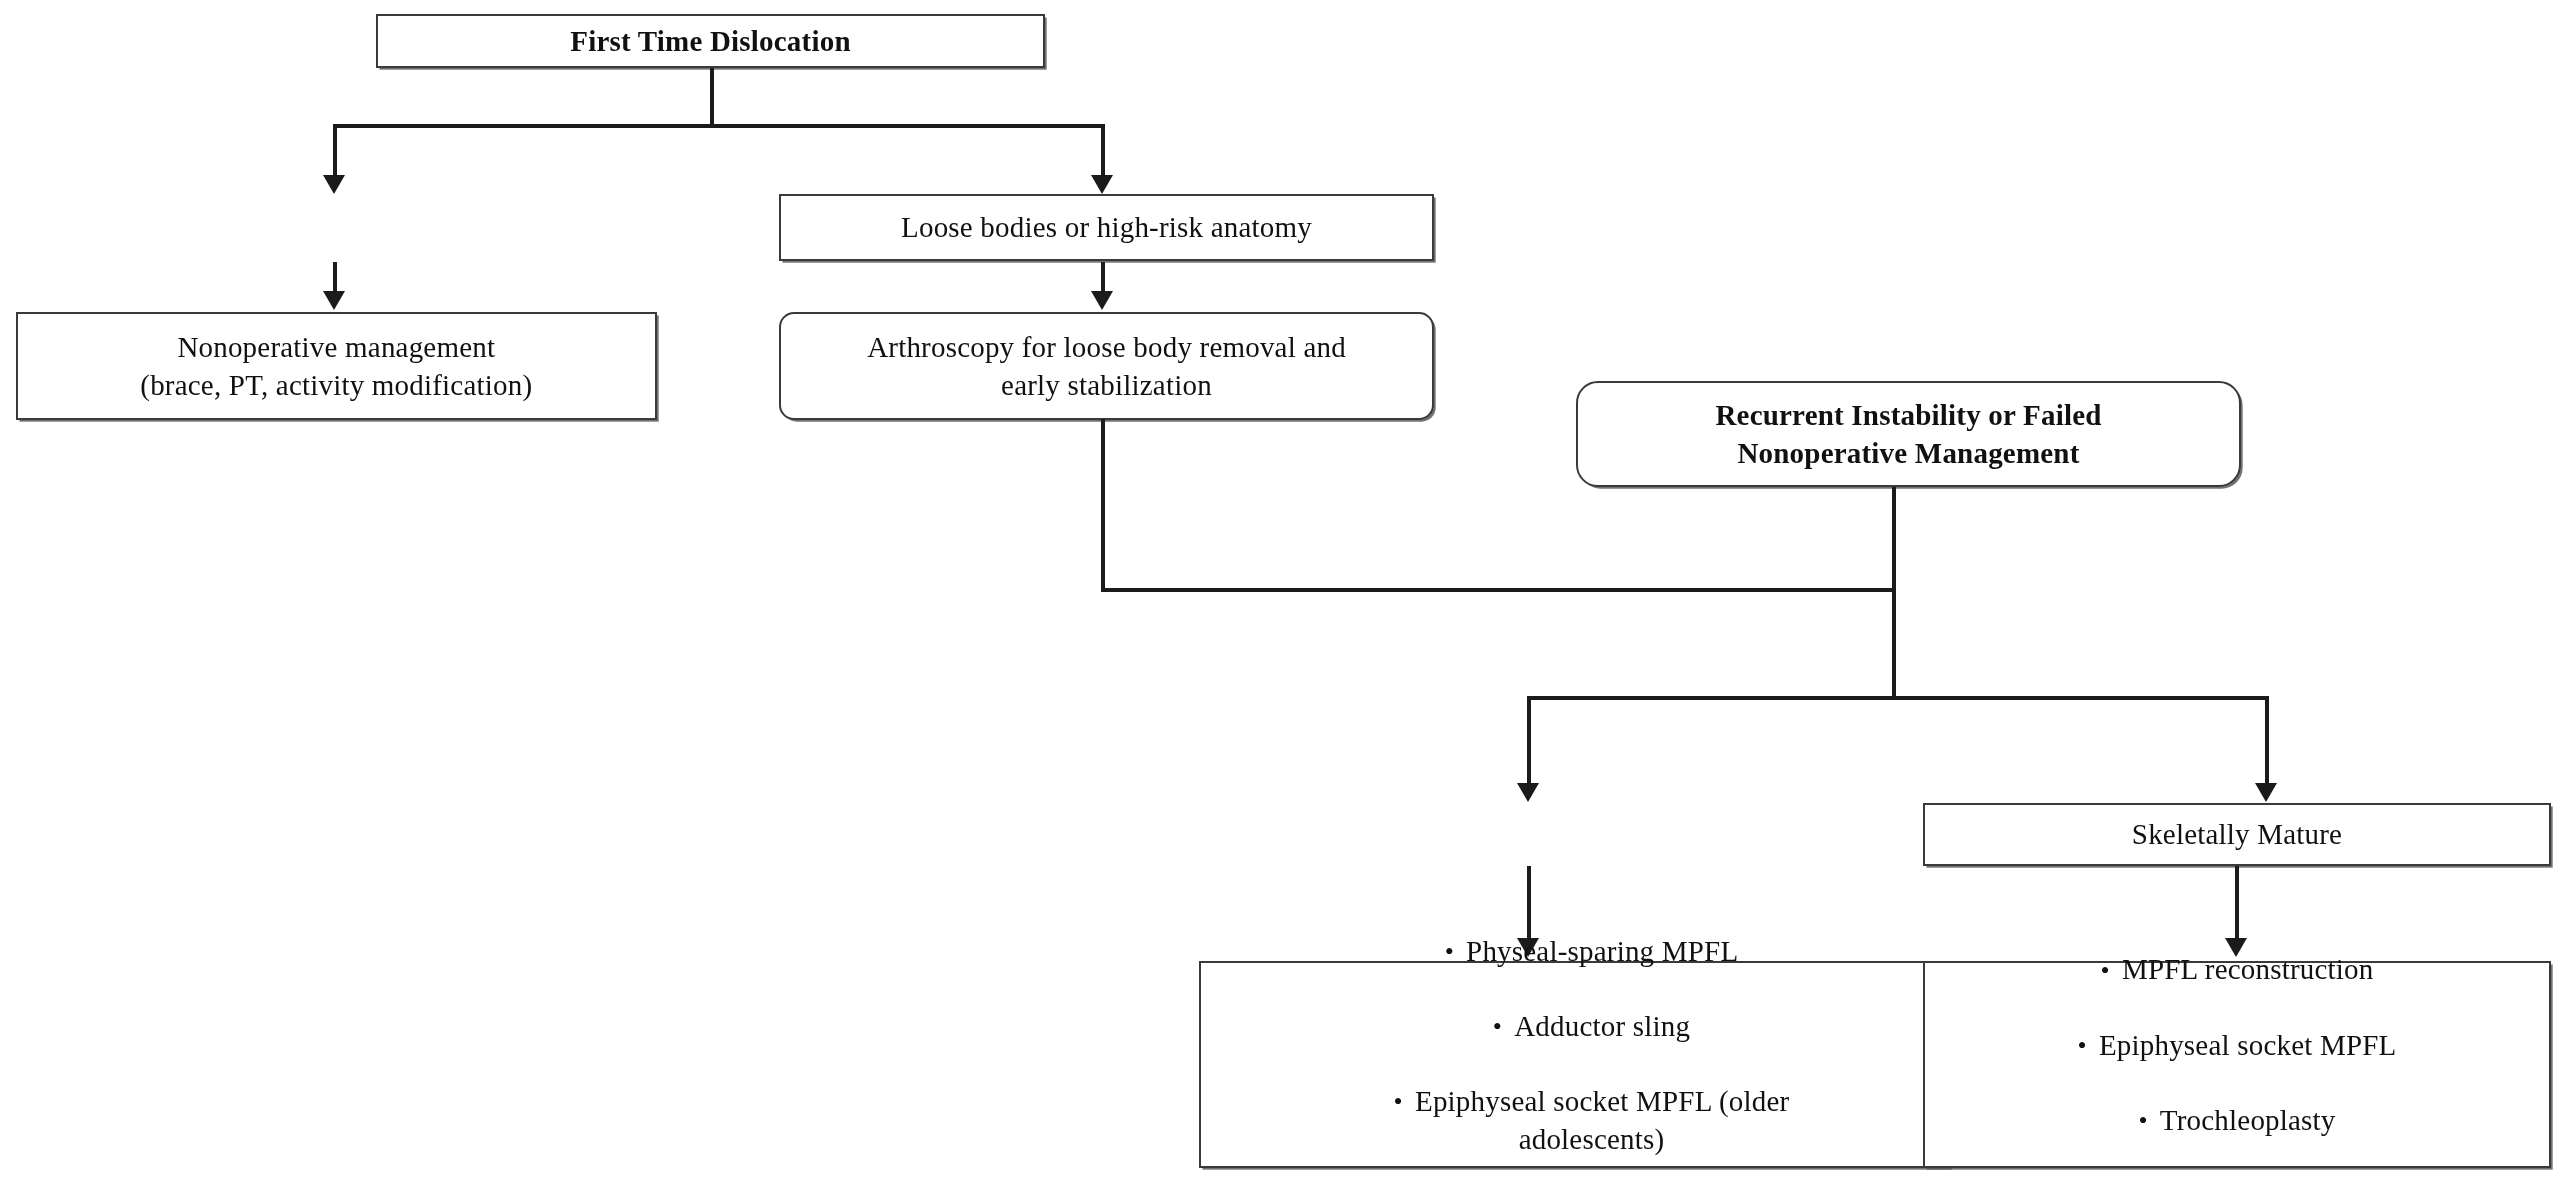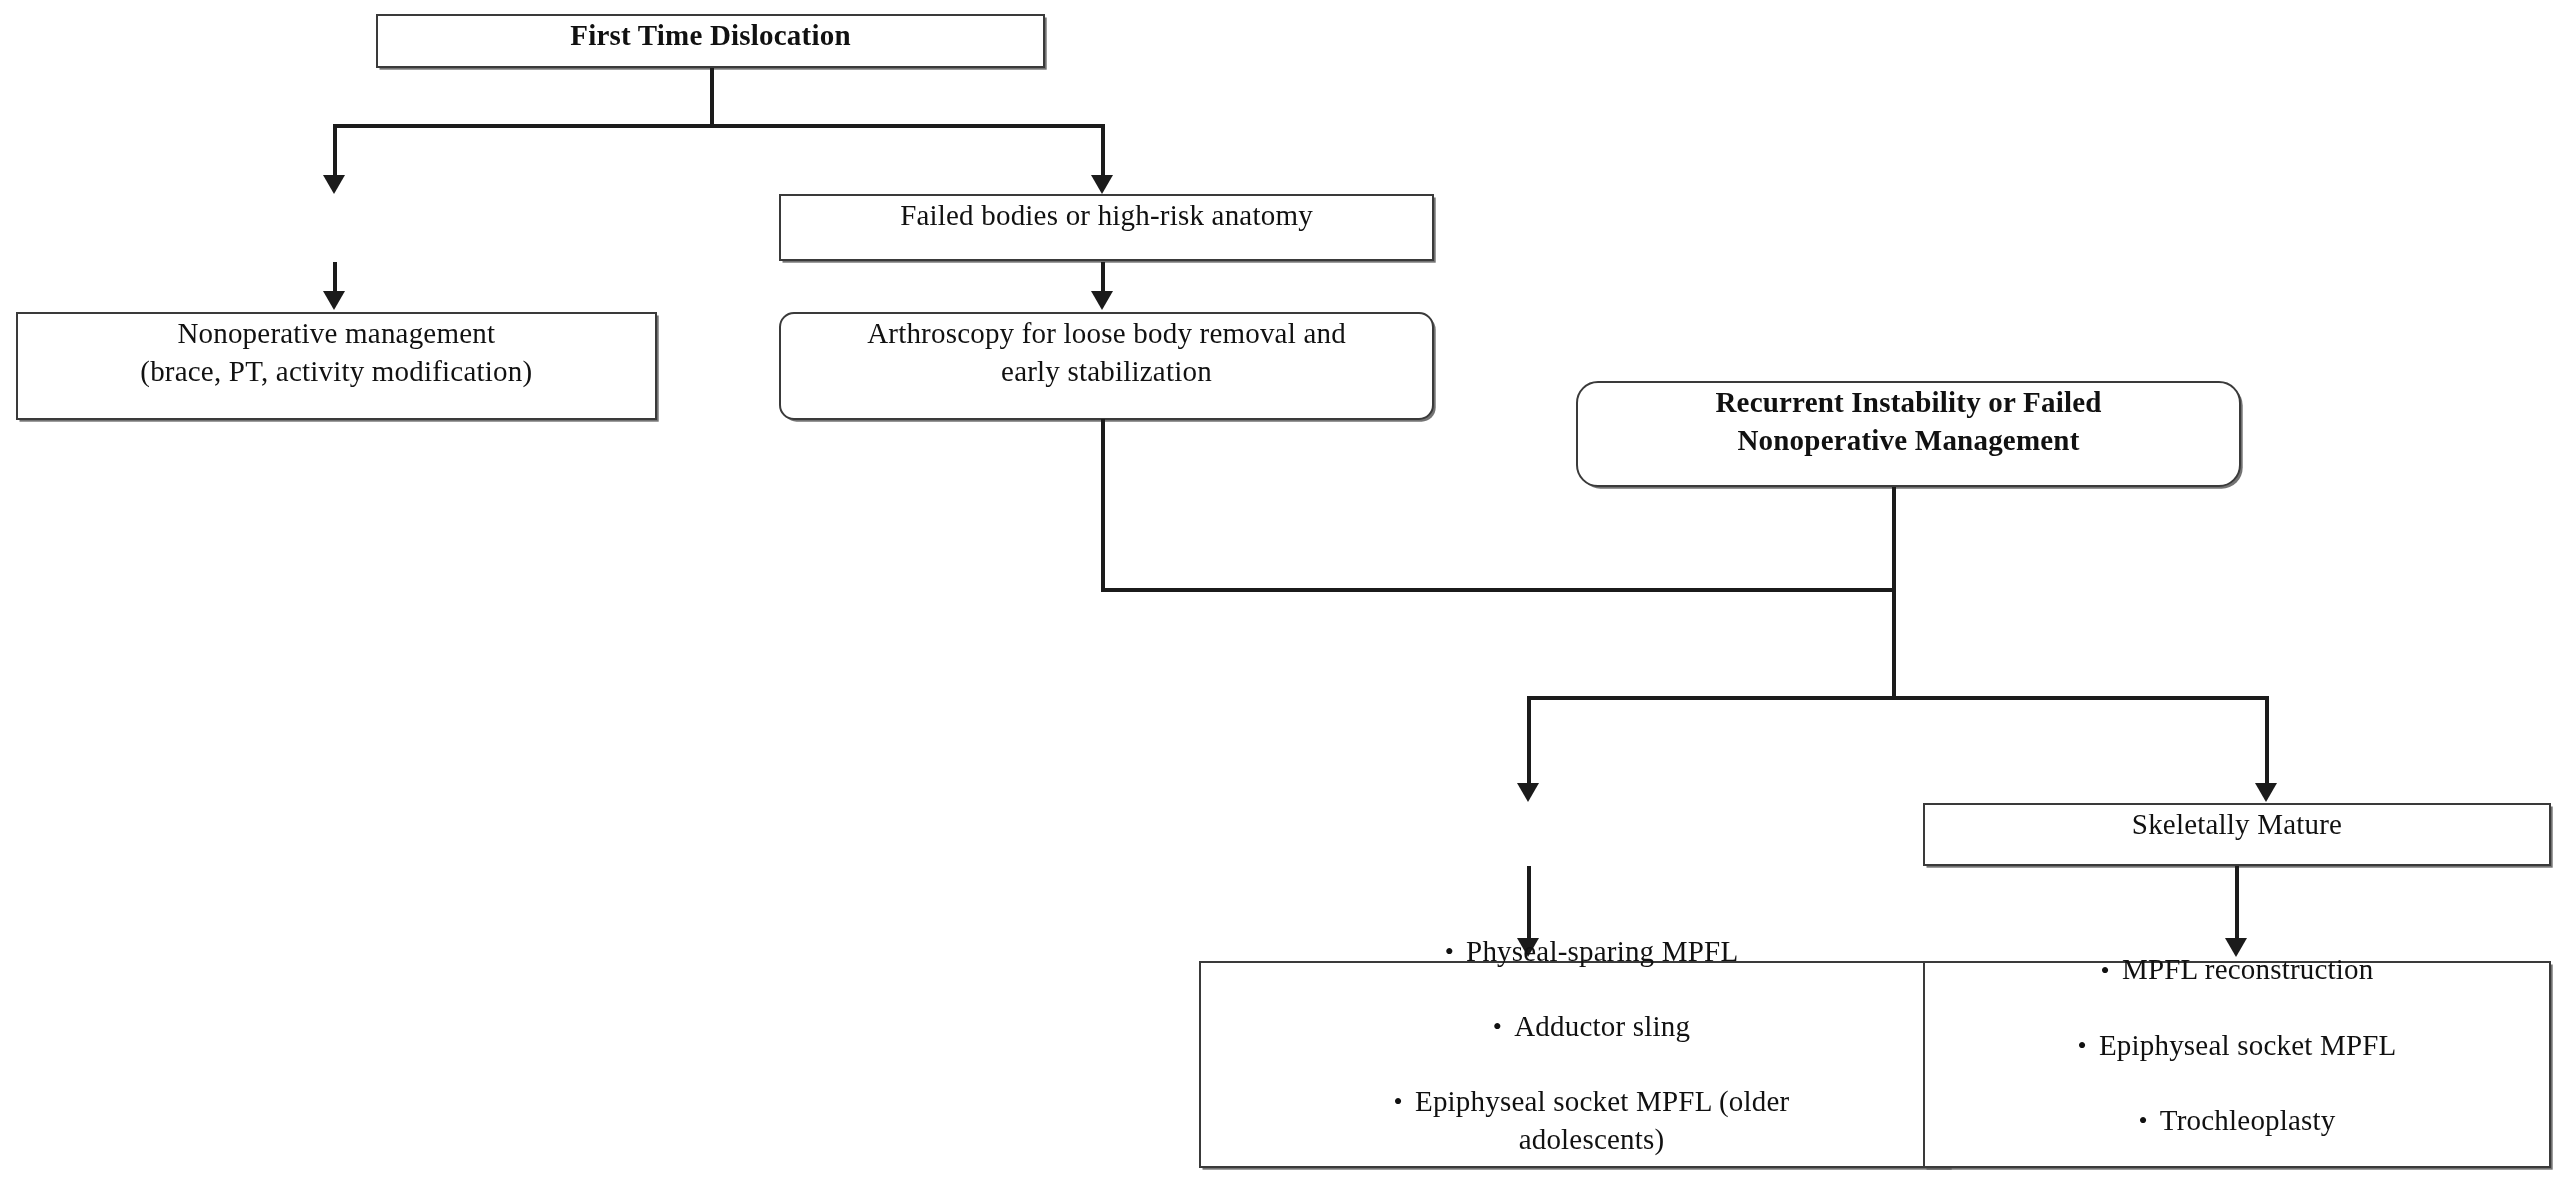--- a/index.html
+++ b/index.html
@@ -15,21 +15,21 @@
     font-family: "Liberation Serif", "DejaVu Serif", serif;
     overflow: hidden;
   }
   .node {
     position: absolute;
     box-sizing: border-box;
     background: #ffffff;
     border: 2.6px solid #3a3a3a;
     box-shadow: 2.6px 2.6px 0 -0.9px rgba(90,90,90,0.85);
     display: flex;
-    align-items: flex-start;
+    align-items: center;
     justify-content: center;
     text-align: center;
     color: #111111;
     font-size: 29px;
     line-height: 1.32;
     letter-spacing: 0.2px;
   }
   .node.bold {
     font-weight: bold;
   }
@@ -93,21 +93,21 @@
   <div class="ln h" style="left:333px; top:124px; width:772px;"></div>
 
   <div class="ln v" style="left:333px; top:124px; height:54px;"></div>
   <div class="arrow" style="left:323px; top:175px;"></div>
 
   <div class="ln v" style="left:1101px; top:124px; height:54px;"></div>
   <div class="arrow" style="left:1091px; top:175px;"></div>
 
 
   <div class="node" style="left:779px; top:194px; width:655px; height:67px;">
-    <span class="txt">Failed bodies or high-risk anatomy</span>
+    <span class="txt">Loose bodies or high-risk anatomy</span>
   </div>
 
   <div class="ln v" style="left:333px; top:262px; height:33px;"></div>
   <div class="arrow" style="left:323px; top:291px;"></div>
 
   <div class="ln v" style="left:1101px; top:262px; height:33px;"></div>
   <div class="arrow" style="left:1091px; top:291px;"></div>
 
   <div class="node" style="left:15.8px; top:312px; width:641px; height:108px;">
     <span class="txt">Nonoperative management

